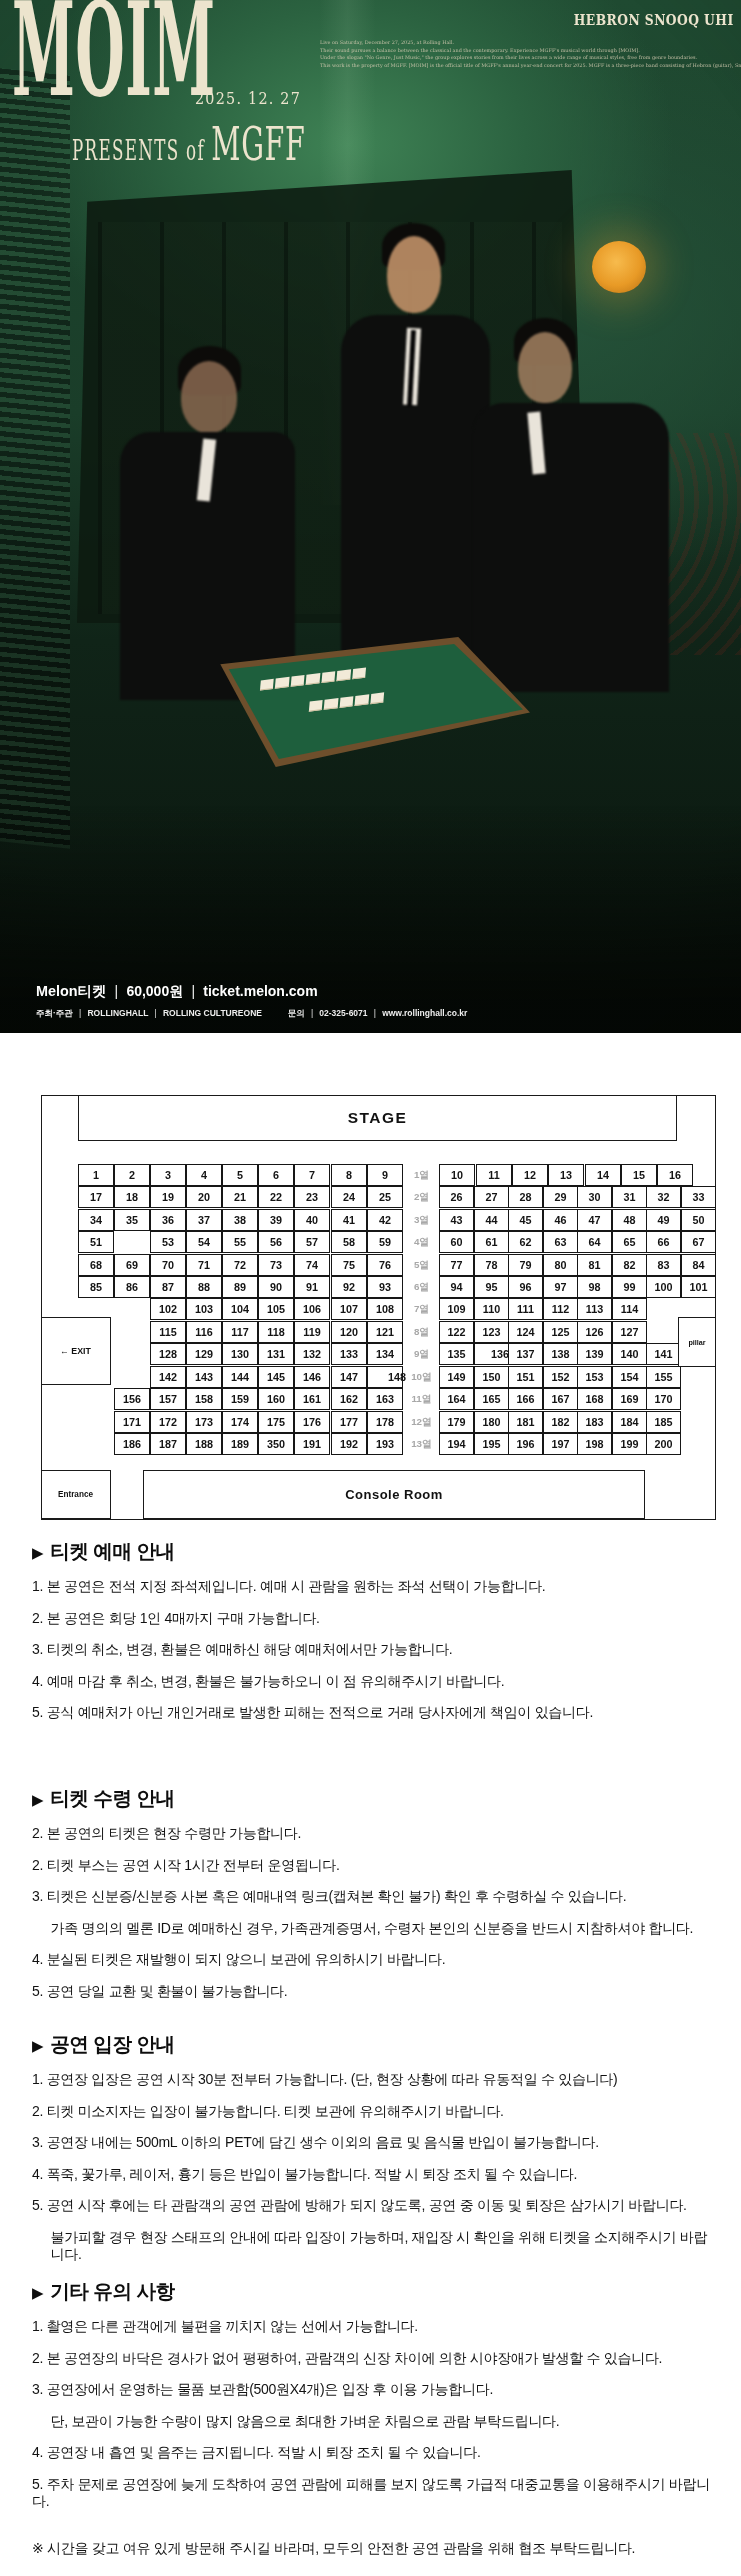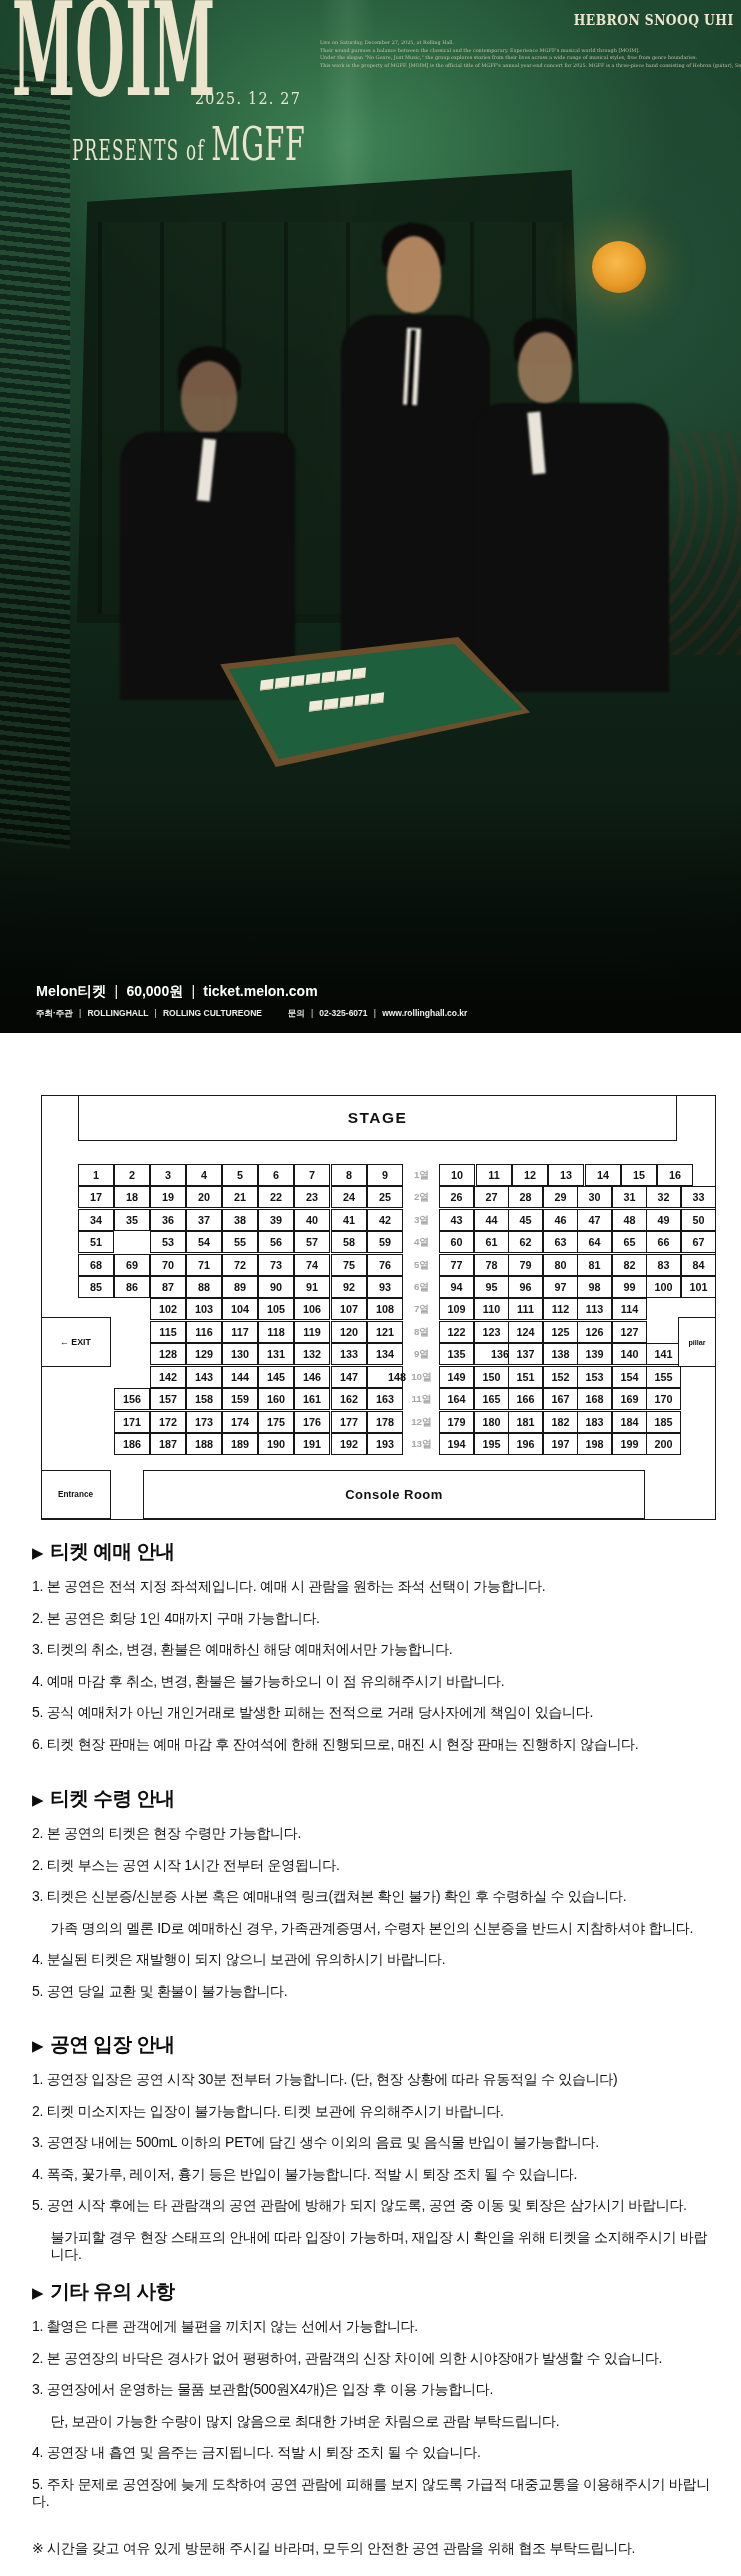--- a/index.html
+++ b/index.html
@@ -61,21 +61,21 @@
   .pipe{font-weight:400;opacity:.95;}
   .orgbar{position:absolute;left:36px;top:1008px;color:#eee;display:flex;align-items:baseline;gap:6.2px;
     font-size:8.5px;font-weight:700;}
   .orgbar .gap{width:13.4px;}
   
   .seatmap{position:absolute;left:41px;top:1095px;width:675px;height:425px;box-sizing:border-box;
     border:1.5px solid #1a1a1a;background:#fff;}
   .box{position:absolute;box-sizing:border-box;border:1.5px solid #1a1a1a;background:#fff;
     display:flex;align-items:center;justify-content:center;color:#111;}
   .stagebox{left:36px;top:-1.5px;width:599px;height:46px;font-weight:700;font-size:15.5px;letter-spacing:1.5px;}
-  .exitbox{left:-1.5px;top:221px;width:70px;height:50px;font-weight:700;font-size:8.8px;}
+  .exitbox{left:-1.5px;top:221px;width:70px;height:68px;font-weight:700;font-size:8.8px;}
   .pillarbox{left:636px;top:221px;width:38px;height:50px;font-weight:700;font-size:7.2px;}
   .entrancebox{left:-1.5px;top:374px;width:70px;height:49px;font-weight:700;font-size:8.2px;}
   .consolebox{left:101px;top:374px;width:502px;height:49px;font-weight:700;font-size:13px;letter-spacing:0.5px;}
   .seat{position:absolute;box-sizing:border-box;border:0.8px solid #161616;background:#fff;
     display:flex;align-items:center;justify-content:center;font-weight:700;font-size:10.8px;color:#141414;}
   .rowlab{position:absolute;left:361px;width:37px;height:22.4px;display:flex;align-items:center;
     justify-content:center;color:#a8a8a8;font-size:9.8px;font-weight:600;}
   
   .notice{position:absolute;left:32px;width:685px;color:#121212;}
   .notice h2{margin:0;display:flex;align-items:center;gap:7.2px;font-size:19.6px;font-weight:800;
@@ -376,21 +376,21 @@
         <div class="seat" style="left: 432px; top: 315px; width: 35px; height: 22.4px;">180</div>
         <div class="seat" style="left: 466px; top: 315px; width: 35px; height: 22.4px;">181</div>
         <div class="seat" style="left: 501px; top: 315px; width: 35px; height: 22.4px;">182</div>
         <div class="seat" style="left: 535px; top: 315px; width: 35px; height: 22.4px;">183</div>
         <div class="seat" style="left: 570px; top: 315px; width: 35px; height: 22.4px;">184</div>
         <div class="seat" style="left: 604px; top: 315px; width: 35px; height: 22.4px;">185</div>
         <div class="seat" style="left: 72px; top: 337px; width: 36px; height: 22.4px;">186</div>
         <div class="seat" style="left: 108px; top: 337px; width: 36px; height: 22.4px;">187</div>
         <div class="seat" style="left: 144px; top: 337px; width: 36px; height: 22.4px;">188</div>
         <div class="seat" style="left: 180px; top: 337px; width: 36px; height: 22.4px;">189</div>
-        <div class="seat" style="left: 216px; top: 337px; width: 36px; height: 22.4px;">190</div>
+        <div class="seat" style="left: 216px; top: 337px; width: 36px; height: 22.4px;">350</div>
         <div class="seat" style="left: 252px; top: 337px; width: 36px; height: 22.4px;">191</div>
         <div class="seat" style="left: 289px; top: 337px; width: 36px; height: 22.4px;">192</div>
         <div class="seat" style="left: 325px; top: 337px; width: 36px; height: 22.4px;">193</div>
         <div class="rowlab" style="top: 337px;">13열</div>
         <div class="seat" style="left: 397px; top: 337px; width: 35px; height: 22.4px;">194</div>
         <div class="seat" style="left: 432px; top: 337px; width: 35px; height: 22.4px;">195</div>
         <div class="seat" style="left: 466px; top: 337px; width: 35px; height: 22.4px;">196</div>
         <div class="seat" style="left: 501px; top: 337px; width: 35px; height: 22.4px;">197</div>
         <div class="seat" style="left: 535px; top: 337px; width: 35px; height: 22.4px;">198</div>
         <div class="seat" style="left: 570px; top: 337px; width: 35px; height: 22.4px;">199</div>
@@ -407,21 +407,20 @@
         <h2>
           <span class="mk">▶</span>
           <span>티켓 예매 안내</span>
         </h2>
         <div class="items">
           <div class="item">1. 본 공연은 전석 지정 좌석제입니다. 예매 시 관람을 원하는 좌석 선택이 가능합니다.</div>
           <div class="item">2. 본 공연은 회당 1인 4매까지 구매 가능합니다.</div>
           <div class="item">3. 티켓의 취소, 변경, 환불은 예매하신 해당 예매처에서만 가능합니다.</div>
           <div class="item">4. 예매 마감 후 취소, 변경, 환불은 불가능하오니 이 점 유의해주시기 바랍니다.</div>
           <div class="item">5. 공식 예매처가 아닌 개인거래로 발생한 피해는 전적으로 거래 당사자에게 책임이 있습니다.</div>
-          <div class="item">6. 티켓 현장 판매는 예매 마감 후 잔여석에 한해 진행되므로, 매진 시 현장 판매는 진행하지 않습니다.</div>
         </div>
       </section>
       <section class="notice" style="top: 1785px;">
         <h2>
           <span class="mk">▶</span>
           <span>티켓 수령 안내</span>
         </h2>
         <div class="items">
           <div class="item">2. 본 공연의 티켓은 현장 수령만 가능합니다.</div>
           <div class="item">2. 티켓 부스는 공연 시작 1시간 전부터 운영됩니다.</div>

